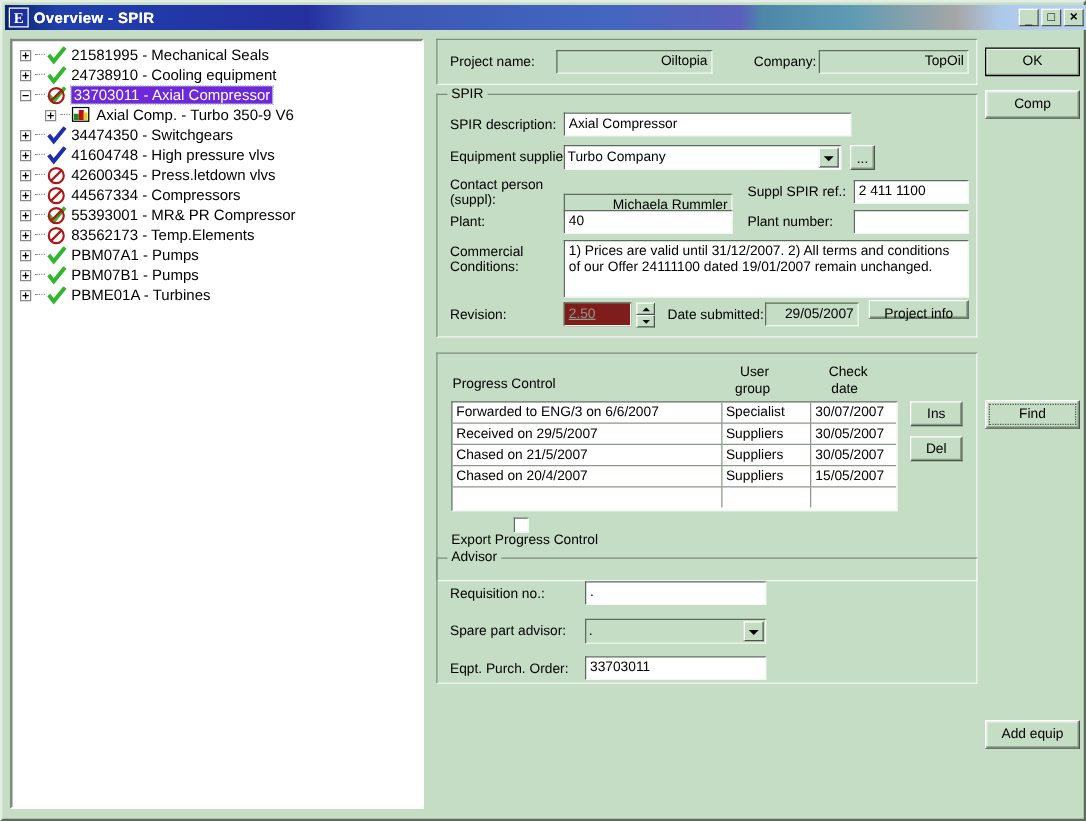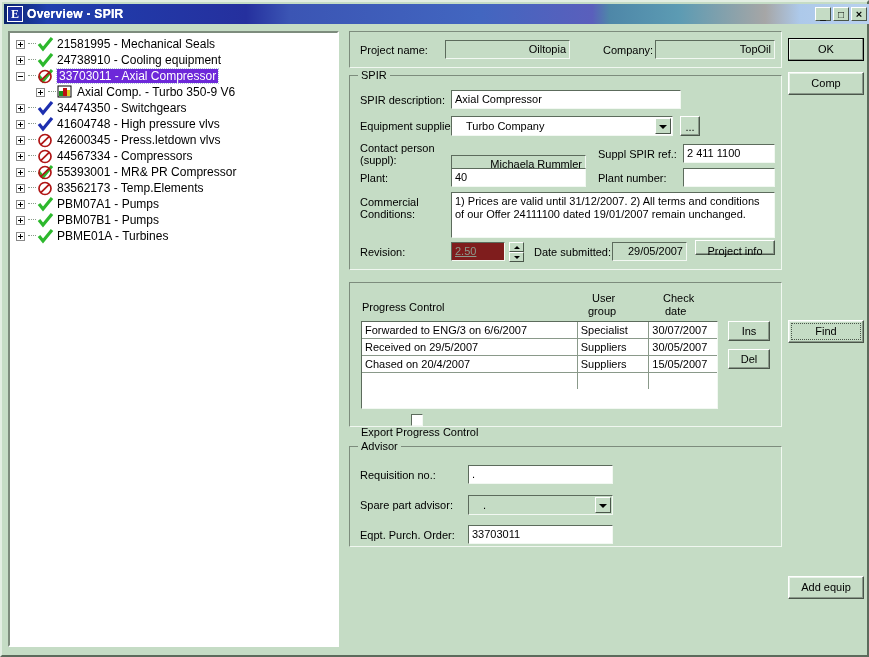--- a/index.html
+++ b/index.html
@@ -223,21 +223,21 @@
     position: absolute;
     box-sizing: border-box;
     background: #ffffff;
     border-left: 1.5px solid #5c6b5c;
     border-top: 1.5px solid #5c6b5c;
     border-right: 1px solid #f2f8f2;
     border-bottom: 1px solid #f2f8f2;
     font-size: 11px;
     font-family: "Liberation Sans", sans-serif;
     line-height: 18px;
-    padding: 0 14px;
+    padding: 0 2px;
     overflow: hidden;
     white-space: nowrap;
   }
   .combo.readonly { background: #c5dcc5; }
   .combo .arrow-btn {
     position: absolute; right: 1px; top: 1px;
     width: 16px; height: 16px;
     background: #c5dcc5;
     border-left: 1px solid #ffffff;
     border-top: 1px solid #ffffff;
@@ -528,37 +528,42 @@
       <div class="field disabled" style="left:101px; top:166px; width:54px; height:19px;">2.50</div>
       <div id="spinner" style="left:159px; top:166px;">
         <div class="sp up"></div>
         <div class="sp down"></div>
       </div>
       <div class="lbl" style="left:184px; top:170px;">Date submitted:</div>
       <div class="field readonly" style="left:262px; top:166px; width:75px; height:19px;">29/05/2007</div>
       <div class="small-btn" style="left:345px; top:164px; width:80px; height:15px; line-height:21px;">Project info</div>
     </div>
 
-    <div class="groupbox" style="left:0; top:251px; width:433px; height:145px;">
+    <div class="groupbox" style="left:0; top:251px; width:433px; height:183px;">
       <div class="lbl" style="left:12px; top:18px;">Progress Control</div>
       <div class="lbl" style="left:242px; top:9px;">User</div>
       <div class="lbl" style="left:238px; top:22px;">group</div>
       <div class="lbl" style="left:313px; top:9px;">Check</div>
       <div class="lbl" style="left:315px; top:22px;">date</div>
 
       <div id="pc-grid" style="left:11px; top:38px; width:357px; height:88px;">
         <table>
             <tbody id="pc-body">
               <tr>
                 <td class="c-desc">Forwarded to ENG/3 on 6/6/2007</td>
                 <td class="c-grp">Specialist</td>
                 <td class="c-date">30/07/2007</td>
               </tr>
               <tr>
                 <td class="c-desc">Received on 29/5/2007</td>
+                <td class="c-grp">Suppliers</td>
+                <td class="c-date">30/05/2007</td>
+              </tr>
+              <tr>
+                <td class="c-desc">Chased on 21/5/2007</td>
                 <td class="c-grp">Suppliers</td>
                 <td class="c-date">30/05/2007</td>
               </tr>
               <tr>
                 <td class="c-desc">Chased on 20/4/2007</td>
                 <td class="c-grp">Suppliers</td>
                 <td class="c-date">15/05/2007</td>
               </tr>
               <tr class="blank">
                 <td class="c-desc"></td>

